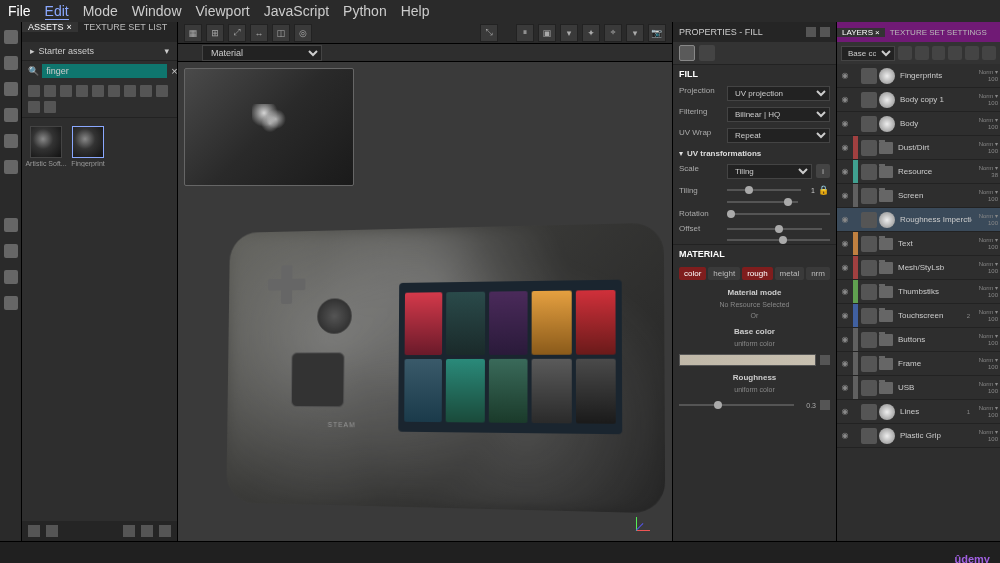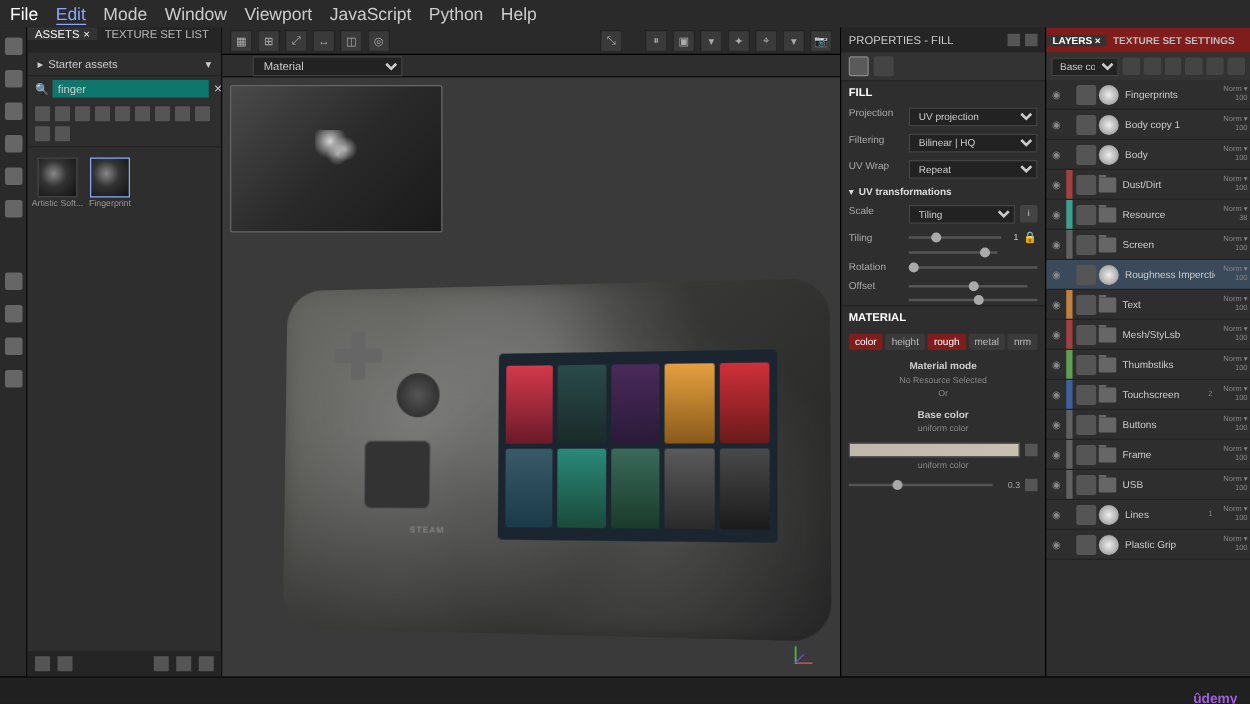--- a/index.html
+++ b/index.html
@@ -80,21 +80,21 @@
 .mat-center { text-align: center; padding: 4px 0; font-size: 8px; color: #ccc; }
 .mat-sub { text-align: center; font-size: 7px; color: #888; padding-bottom: 4px; }
 .swatch-row { padding: 3px 6px; display:flex; align-items:center;}
 .swatch { flex:1; height: 12px; background: linear-gradient(90deg,#c0b8a8,#c8c0b0); border: 1px solid #555; }
 .swatch-row .ic{width:10px;height:10px;background:#555;margin-left:4px;}
 .rough-slider { padding: 3px 6px; display:flex;align-items:center;gap:4px;}
 .rough-slider .track{flex:1;height:2px;background:#555;position:relative;}
 .rough-slider .knob{position:absolute;top:-3px;left:30%;width:8px;height:8px;background:#aaa;border-radius:50%;}
 .rough-slider .val{font-size:7px;color:#aaa;width:18px;text-align:right;}
 .layers-panel { width: 164px; background: #2e2e2e; border-left: 1px solid #000; font-size: 9px; display: flex; flex-direction: column; overflow: hidden; }
-.layers-tabs { height: 20px; background: #7f1d1d; display: flex; align-items: center; font-size: 8px; font-weight: bold; }
+.layers-tabs { height: 20px; background: #701a75; display: flex; align-items: center; font-size: 8px; }
 .layers-tabs .tab { padding: 0 5px; color: #bbb; display: flex; align-items: center; gap: 2px; }
 .layers-tabs .tab.active { background: #333; color: #fff; }
 .layers-toolbar { height: 22px; background: #333; display: flex; align-items: center; padding: 0 4px; gap: 3px; }
 .layers-toolbar select { background: #222; border: 1px solid #444; color: #ccc; font-size: 8px; padding: 1px 2px; width: 54px; }
 .layers-toolbar .ic { width: 14px; height: 14px; background: #444; border-radius: 2px; }
 .layer-list { flex: 1; overflow-y: auto; }
 .layer { height: 24px; display: flex; align-items: center; border-bottom: 1px solid #222; position: relative; }
 .layer .vis { width: 16px; display: flex; align-items: center; justify-content: center; font-size: 8px; color: #888;}
 .layer .colorbar { width: 5px; height: 100%; }
 .layer .thumbwrap { display:flex; align-items:center; padding: 0 3px; gap: 2px;}
@@ -330,20 +330,21 @@
     </div>
     <div class="mat-center" style="font-weight:bold">Material mode</div>
     <div class="mat-sub">No Resource Selected</div>
     <div class="mat-sub">Or</div>
     <div class="mat-center" style="font-weight:bold">Base color</div>
     <div class="mat-sub">uniform color</div>
     <div class="swatch-row">
       <div class="swatch"></div>
       <div class="ic"></div>
     </div>
+    <div class="mat-center" style="font-weight:bold">Roughness</div>
     <div class="mat-sub">uniform color</div>
     <div class="rough-slider">
       <div class="track">
           <div class="knob"></div>
         </div>
       <span class="val">0.3</span>
       <div style="width:10px;height:10px;background:#555"></div>
     </div>
   </div>
 

